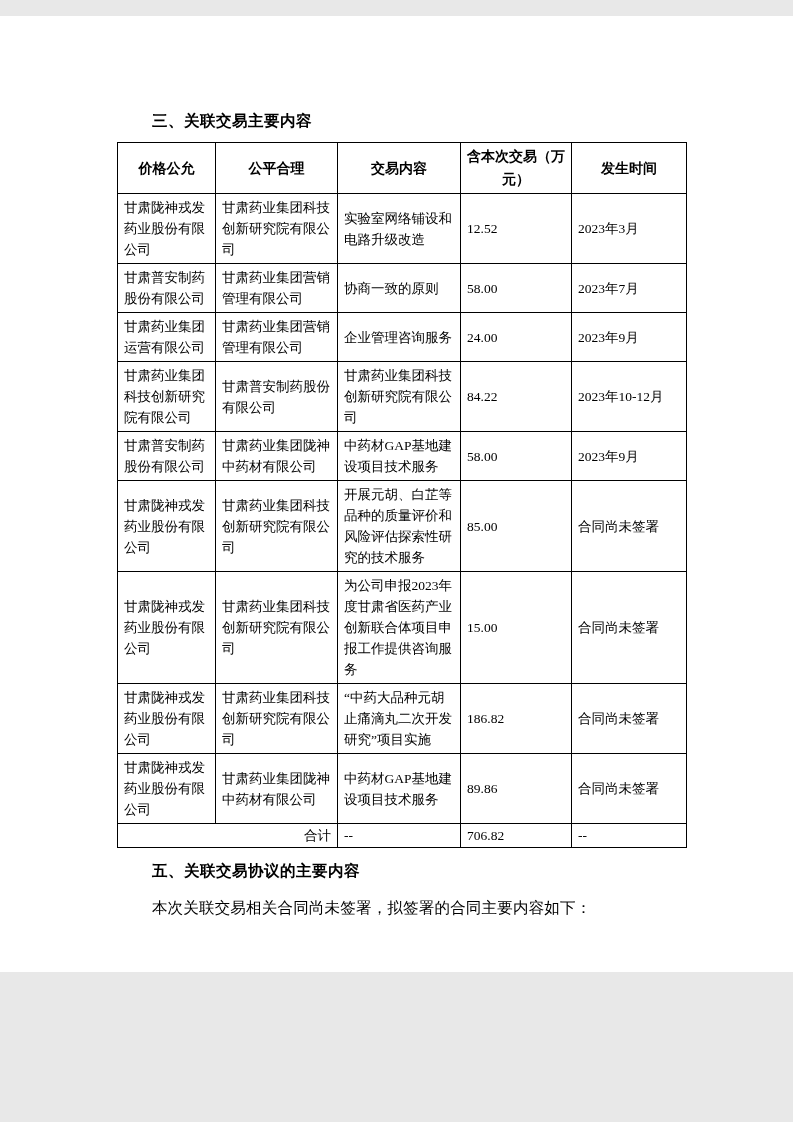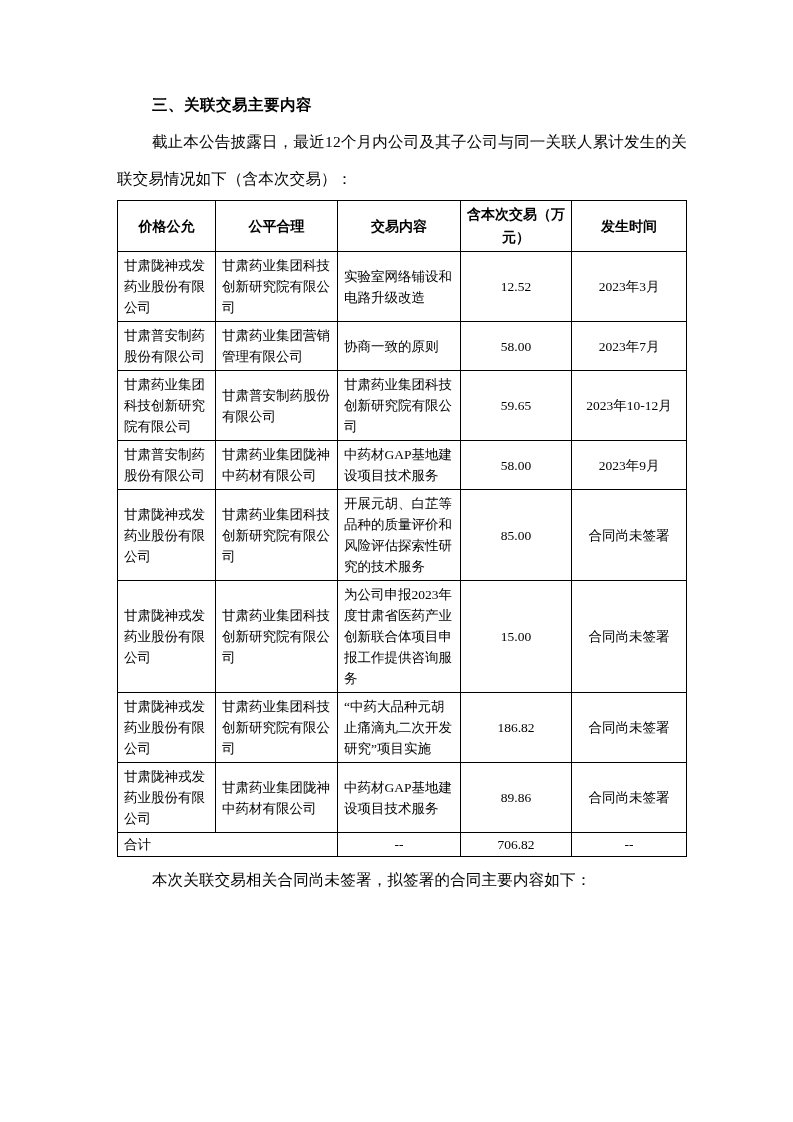--- a/index.html
+++ b/index.html
@@ -1,20 +1,20 @@
 <!DOCTYPE html>
 <html><head>
 <meta charset="utf-8">
 <style>
   html, body { margin: 0; padding: 0; background: #e8e8e8; }
   .page {
     position: relative;
     width: 793px;
-    height: 1122px;
-    margin: 0 auto;
+    height: 956px;
+    margin: 16px auto;
     background: #ffffff;
     font-family: "Liberation Serif", "DejaVu Serif", serif;
     color: #000;
     overflow: hidden;
   }
   .content {
     position: absolute;
     left: 117px;
     top: 86px;
     width: 570px;
@@ -56,32 +56,31 @@
     word-break: break-all;
   }
   table.rpt th {
     font-weight: bold;
     text-align: center;
     font-size: 14px;
     padding: 2px 1px;
     line-height: 23px;
   }
   table.rpt td.c1, table.rpt td.c2, table.rpt td.c3 { text-align: left; }
-  table.rpt td.c4, table.rpt td.c5 { text-align: center; font-family: Liberation Serif, serif; }
-  table.rpt td.total-label { text-align: left; }
+  table.rpt td.c4, table.rpt td.c5 { text-align: left; font-family: Liberation Serif, serif; }
+  table.rpt td.total-label { text-align: right; }
   table.rpt tr.total-row td { line-height: 17px; }
 </style>
 </head>
 <body>
 
 <div class="page">
   <div class="content">
 
     <p class="heading">三、关联交易主要内容</p>
-    <p class="para indent">截止本公告披露日，最近12个月内公司及其子公司与同一关联人累计发生的关联交易情况如下（含本次交易）：</p>
 
     <table class="rpt">
       <colgroup>
         <col class="w1">
           <col class="w2">
           <col class="w3">
           <col class="w4">
           <col class="w5">
       </colgroup>
       <thead>
@@ -102,24 +101,31 @@
             <td class="c5">2023年3月</td>
           </tr>
           <tr>
             <td class="c1">甘肃普安制药股份有限公司</td>
             <td class="c2">甘肃药业集团营销管理有限公司</td>
             <td class="c3">协商一致的原则</td>
             <td class="c4">58.00</td>
             <td class="c5">2023年7月</td>
           </tr>
           <tr>
+            <td class="c1">甘肃药业集团运营有限公司</td>
+            <td class="c2">甘肃药业集团营销管理有限公司</td>
+            <td class="c3">企业管理咨询服务</td>
+            <td class="c4">24.00</td>
+            <td class="c5">2023年9月</td>
+          </tr>
+          <tr>
             <td class="c1">甘肃药业集团科技创新研究院有限公司</td>
             <td class="c2">甘肃普安制药股份有限公司</td>
             <td class="c3">甘肃药业集团科技创新研究院有限公司</td>
-            <td class="c4">59.65</td>
+            <td class="c4">84.22</td>
             <td class="c5">2023年10-12月</td>
           </tr>
           <tr>
             <td class="c1">甘肃普安制药股份有限公司</td>
             <td class="c2">甘肃药业集团陇神中药材有限公司</td>
             <td class="c3">中药材GAP基地建设项目技术服务</td>
             <td class="c4">58.00</td>
             <td class="c5">2023年9月</td>
           </tr>
           <tr>
@@ -155,16 +161,17 @@
         <tr class="total-row">
           <td class="total-label" colspan="2">合计</td>
           <td class="c4">--</td>
           <td class="c4">706.82</td>
           <td class="c5">--</td>
         </tr>
       </tfoot>
     </table>
 
 
+    <p class="heading">五、关联交易协议的主要内容</p>
     <p class="para indent">本次关联交易相关合同尚未签署，拟签署的合同主要内容如下：</p>
 
   </div>
 </div>
 
 </body></html>

